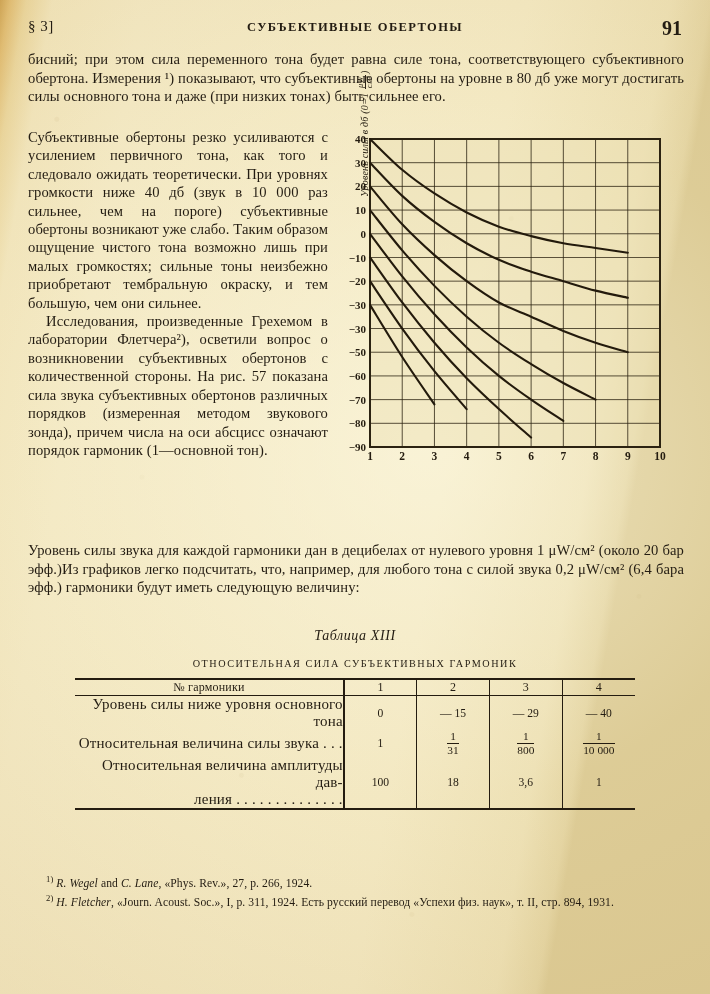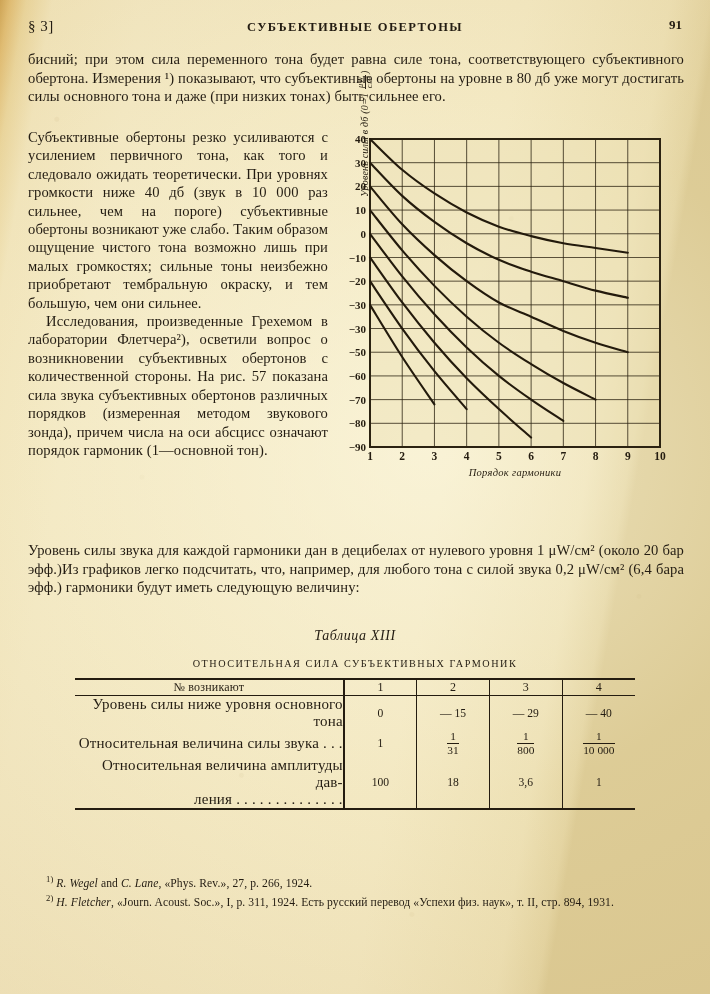--- a/index.html
+++ b/index.html
@@ -54,21 +54,21 @@
   }
   .runhead .title {
     position: absolute; left: 0; right: 0; top: 2px;
     text-align: center;
     font-size: 12.5px;
     letter-spacing: 1.4px;
     font-weight: 700;
   }
   .runhead .pageno {
     position: absolute; right: 0; top: -1px;
-    font-size: 13px;
+    font-size: 20px;
     font-weight: 700;
   }
 
   
   .fulltext {
     position: absolute;
     left: 28px;
     top: 50px;
     width: 656px;
     font-size: 14.6px;
@@ -348,21 +348,20 @@
           <div class="xtick" style="left: 64.4px;">3</div>
           <div class="xtick" style="left: 96.7px;">4</div>
           <div class="xtick" style="left: 128.9px;">5</div>
           <div class="xtick" style="left: 161.1px;">6</div>
           <div class="xtick" style="left: 193.3px;">7</div>
           <div class="xtick" style="left: 225.6px;">8</div>
           <div class="xtick" style="left: 257.8px;">9</div>
           <div class="xtick" style="left: 290px;">10</div>
         </div>
 
-      <div class="xlabel">Порядок гармоники</div>
     </div>
 
   </div>
 
   <div class="aftertext">
     <p>Уровень силы звука для каждой гармоники дан в децибелах от нулевого уровня 1 μW/см² (около 20 бар эфф.)Из графиков легко подсчитать, что, например, для любого тона с силой звука 0,2 μW/см² (6,4 бара эфф.) гармоники будут иметь следующую величину:</p>
   </div>
 
   <div class="tablewrap">
     <div class="tabnum">Таблица XIII</div>
@@ -370,21 +369,21 @@
     <table class="data">
       <colgroup>
         <col class="c0">
           <col class="cn">
           <col class="cn">
           <col class="cn">
           <col class="cn">
       </colgroup>
       <tbody id="table-body">
           <tr class="hdrrow">
-            <td class="lbl rule-top" style="text-align: center;">№ возникают</td>
+            <td class="lbl rule-top" style="text-align: center;">№ гармоники</td>
             <td class="numcell rule-top first">1</td>
             <td class="numcell rule-top">2</td>
             <td class="numcell rule-top">3</td>
             <td class="numcell rule-top">4</td>
           </tr>
           <tr>
             <td class="lbl rule-mid">Уровень силы ниже уровня основного тона</td>
             <td class="numcell first rule-mid">0</td>
             <td class="numcell rule-mid">— 15</td>
             <td class="numcell rule-mid">— 29</td>

